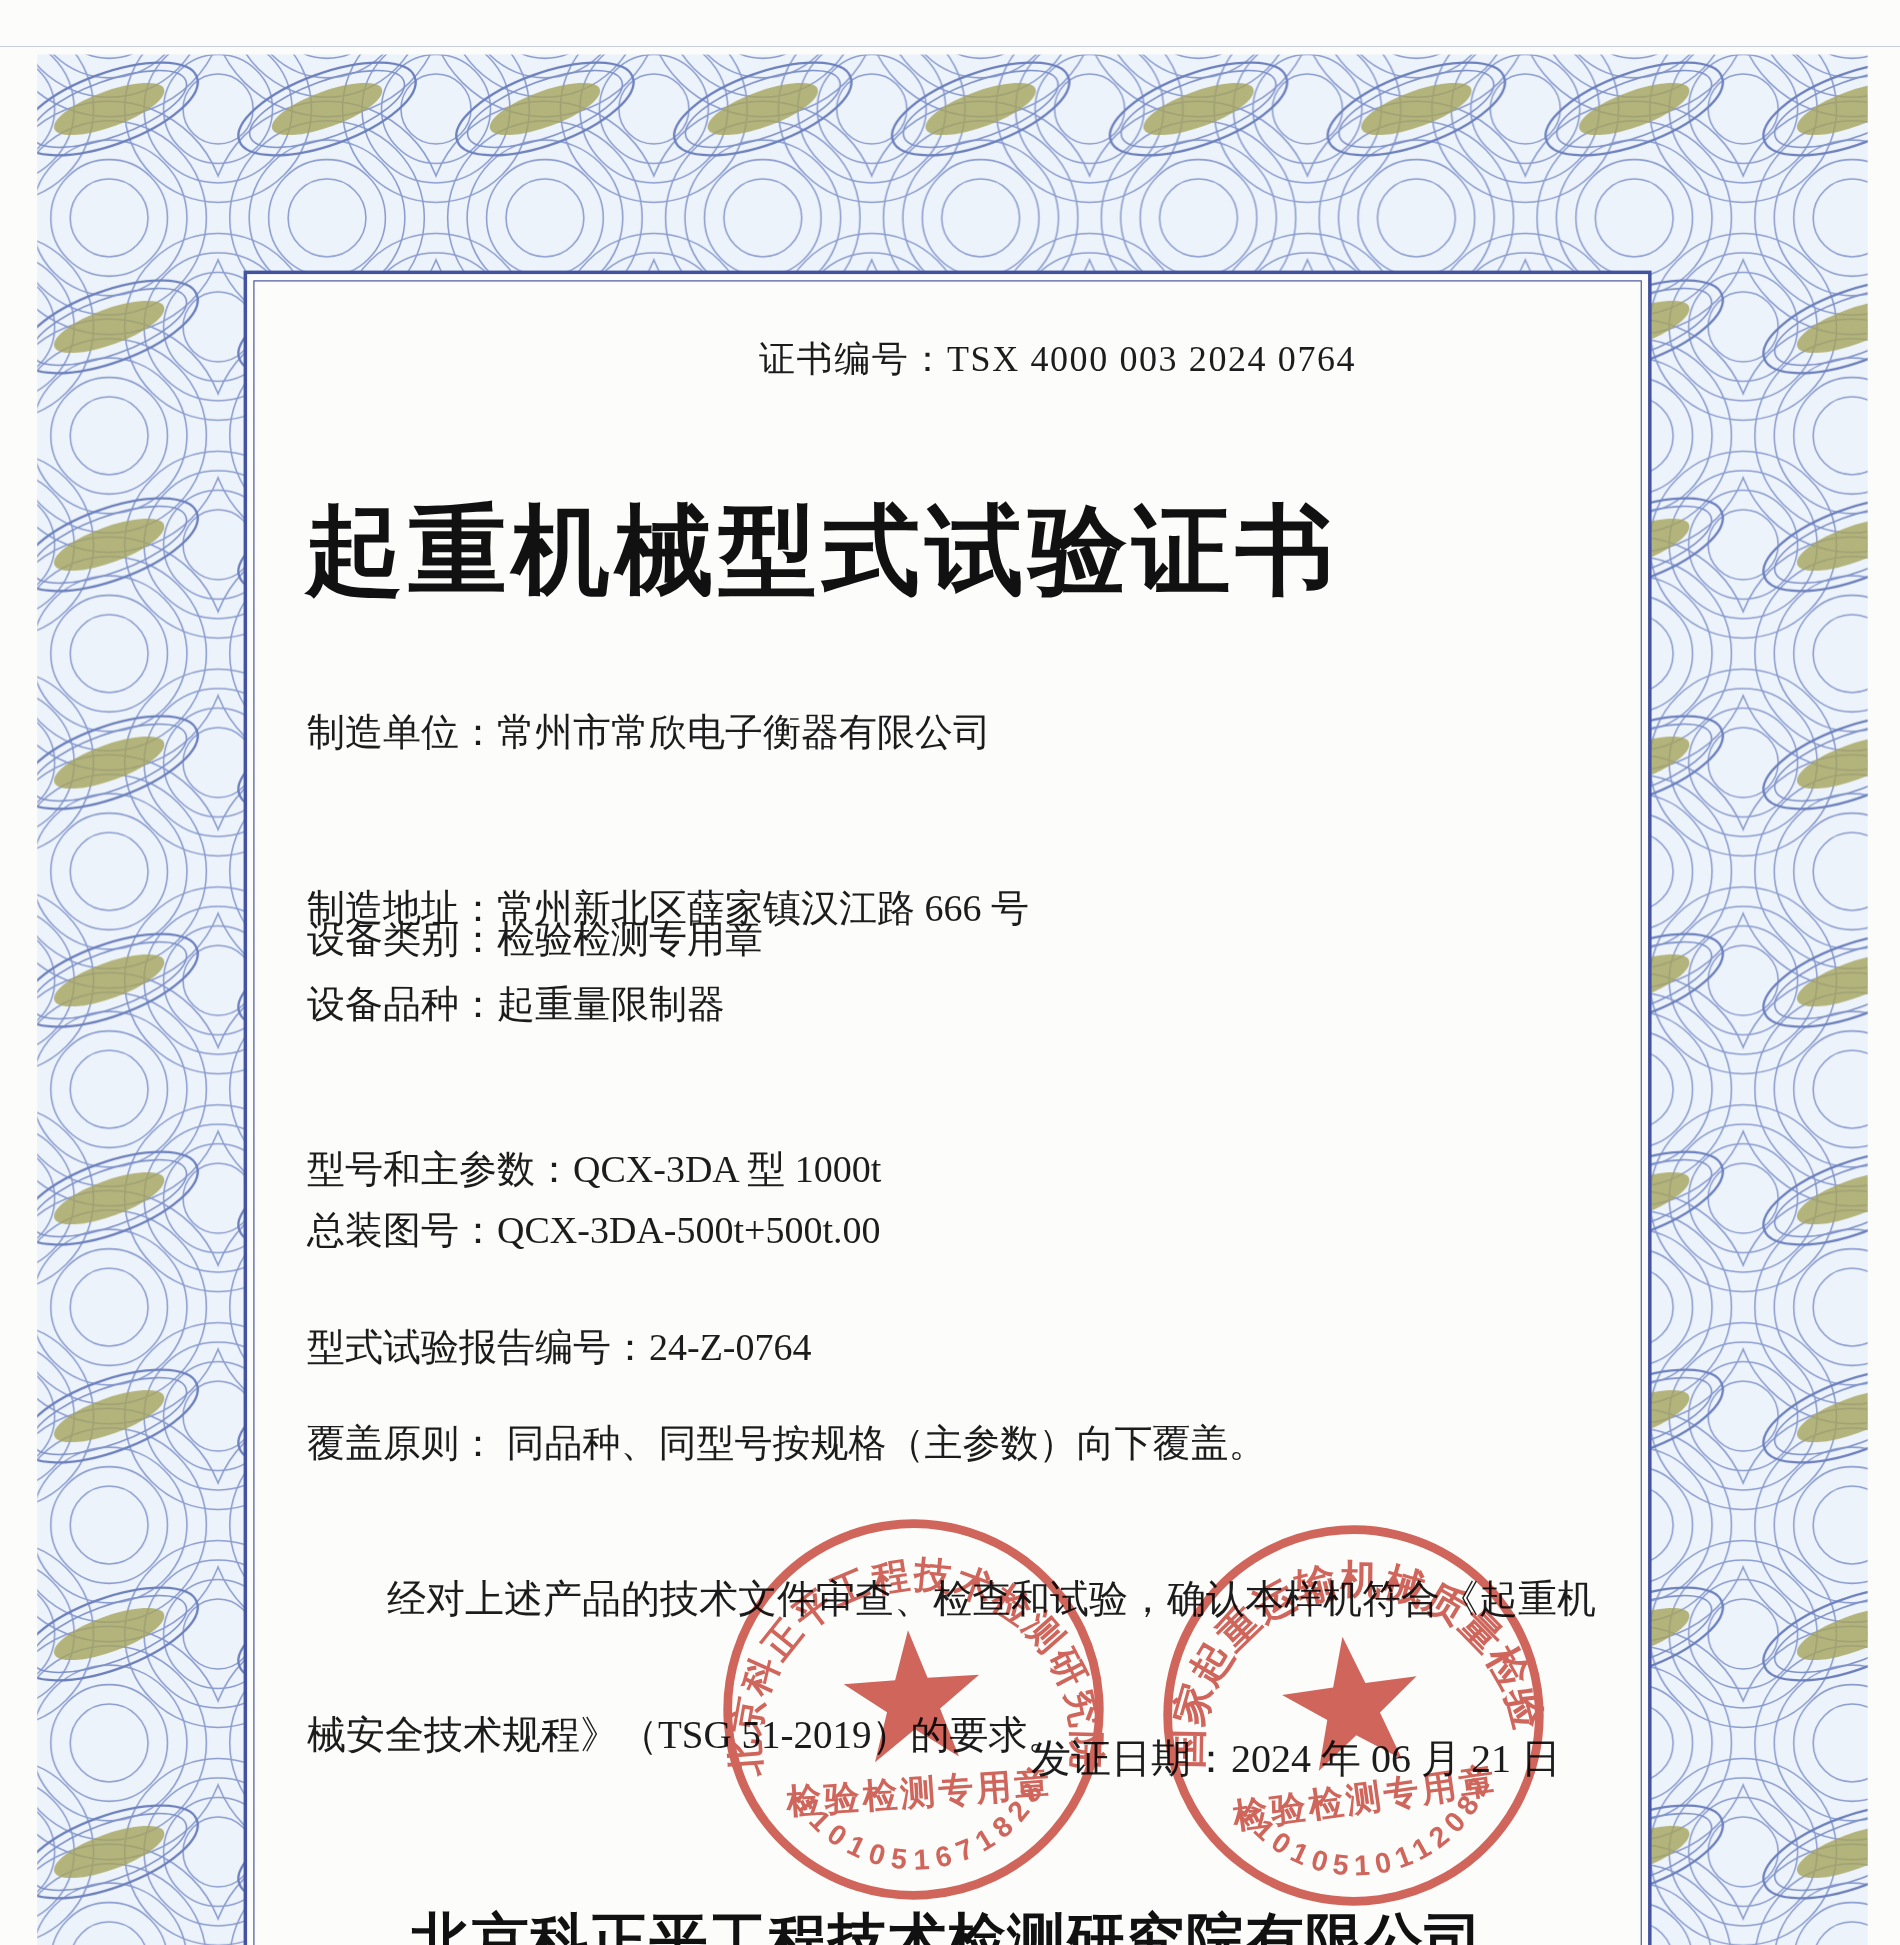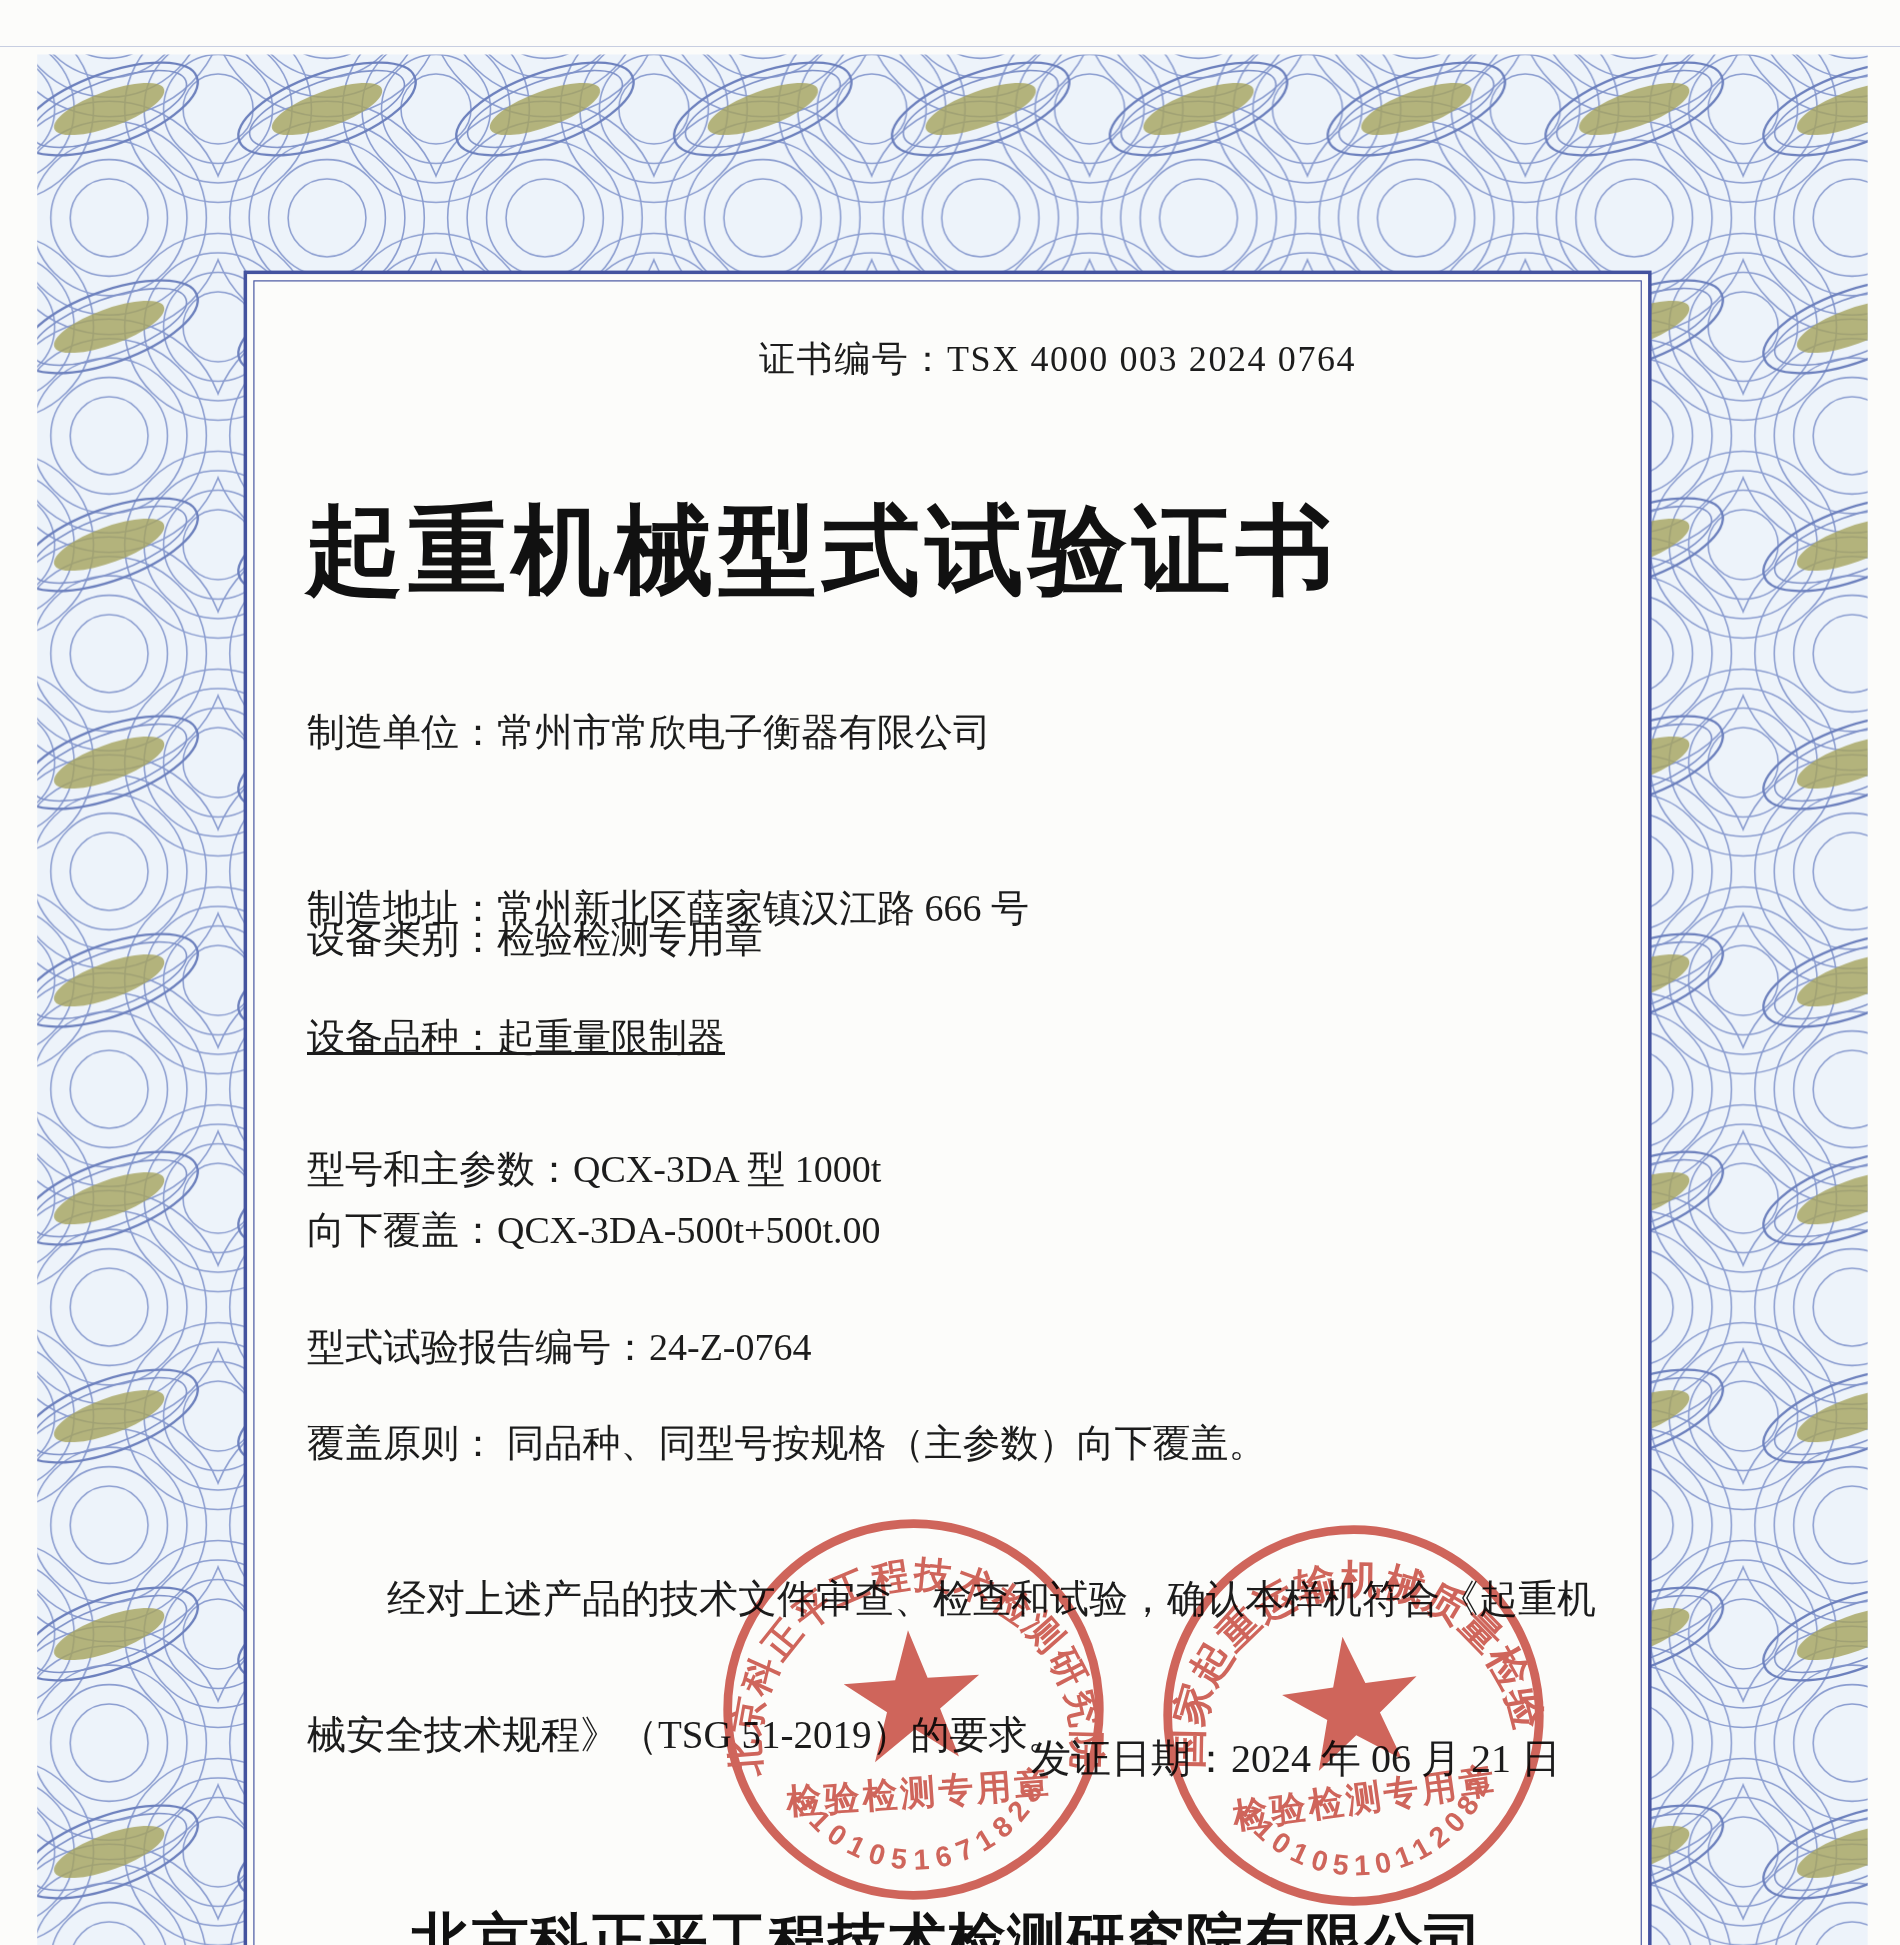--- a/index.html
+++ b/index.html
@@ -15,21 +15,21 @@
   .abs{position:absolute;}
   .border-svg{position:absolute;left:0;top:0;width:1901px;height:2651px;}
   .scan-line{position:absolute;left:0;top:46px;width:1901px;height:1.2px;background:#9aa8cc;opacity:.55;}
 
   .cert-no{left:759px;top:335px;font-size:36px;letter-spacing:1.6px;white-space:nowrap;}
   .page-title{left:245px;top:486px;width:1154px;text-align:center;
     font-family:"Liberation Sans", sans-serif;font-weight:900;
     font-size:98px;letter-spacing:5.4px;white-space:nowrap;color:#111;}
 
   .field{left:307px;font-size:38px;white-space:nowrap;}
-  .f0{top:707px;} .f1{top:843px;margin-top:40px;} .f2{top:914px;} .f3{top:1012px;text-decoration:underline;}
+  .f0{top:707px;} .f1{top:843px;margin-top:40px;} .f2{top:914px;} .f3{top:979px;}
   .f4{top:1116px;margin-top:28px;} .f5{top:1205px;} .f6{top:1322px;} .f7{top:1418px;}
 
   .statement{left:307px;top:1531px;width:1335px;font-size:39px;line-height:136px;}
   .statement .line{display:block;white-space:nowrap;}
   .statement .line:first-child{padding-left:80px;}
 
   .issue-date{left:1031px;top:1731px;font-size:40px;white-space:nowrap;}
 
   .issuer{left:245px;width:1405px;text-align:center;
     font-family:"Liberation Sans", sans-serif;font-weight:900;line-height:1;
@@ -87,21 +87,21 @@
     <span>证书编号：</span><span>TSX 4000 003 2024 0764</span>
   </div>
 
   <div class="abs page-title">起重机械型式试验证书</div>
 
   <div class="abs field f0"><span>制造单位：</span><span>常州市常欣电子衡器有限公司</span></div>
   <div class="abs field f1"><span>制造地址：</span><span>常州新北区薛家镇汉江路 666 号</span></div>
   <div class="abs field f2"><span>设备类别：</span><span>检验检测专用章</span></div>
   <div class="abs field f3"><span>设备品种：</span><span>起重量限制器</span></div>
   <div class="abs field f4"><span>型号和主参数：</span><span>QCX-3DA 型 1000t</span></div>
-  <div class="abs field f5"><span>向下覆盖：</span><span>QCX-3DA-500t+500t.00</span></div>
+  <div class="abs field f5"><span>总装图号：</span><span>QCX-3DA-500t+500t.00</span></div>
   <div class="abs field f6"><span>型式试验报告编号：</span><span>24-Z-0764</span></div>
   <div class="abs field f7"><span>覆盖原则：</span><span> 同品种、同型号按规格（主参数）向下覆盖。</span></div>
 
   <div class="abs statement">
     <span class="line">经对上述产品的技术文件审查、检查和试验，确认本样机符合《起重机</span>
     <span class="line">械安全技术规程》（TSG 51-2019）的要求。</span>
   </div>
 
   <div class="abs issue-date">发证日期：2024 年 06 月 21 日</div>
 

